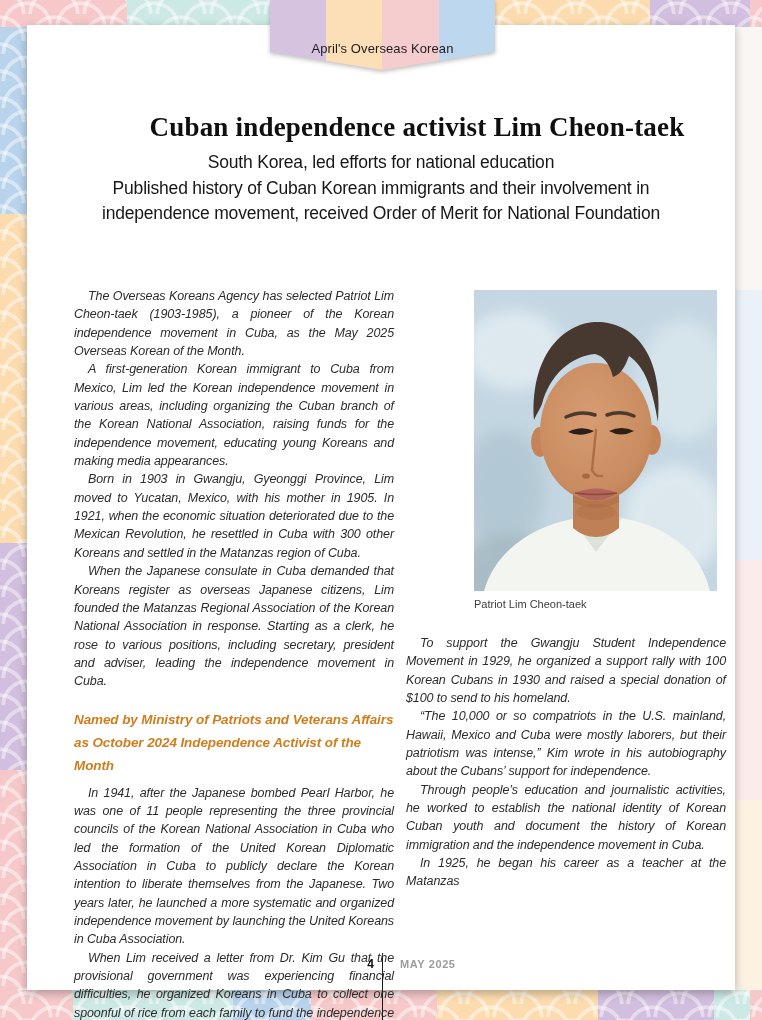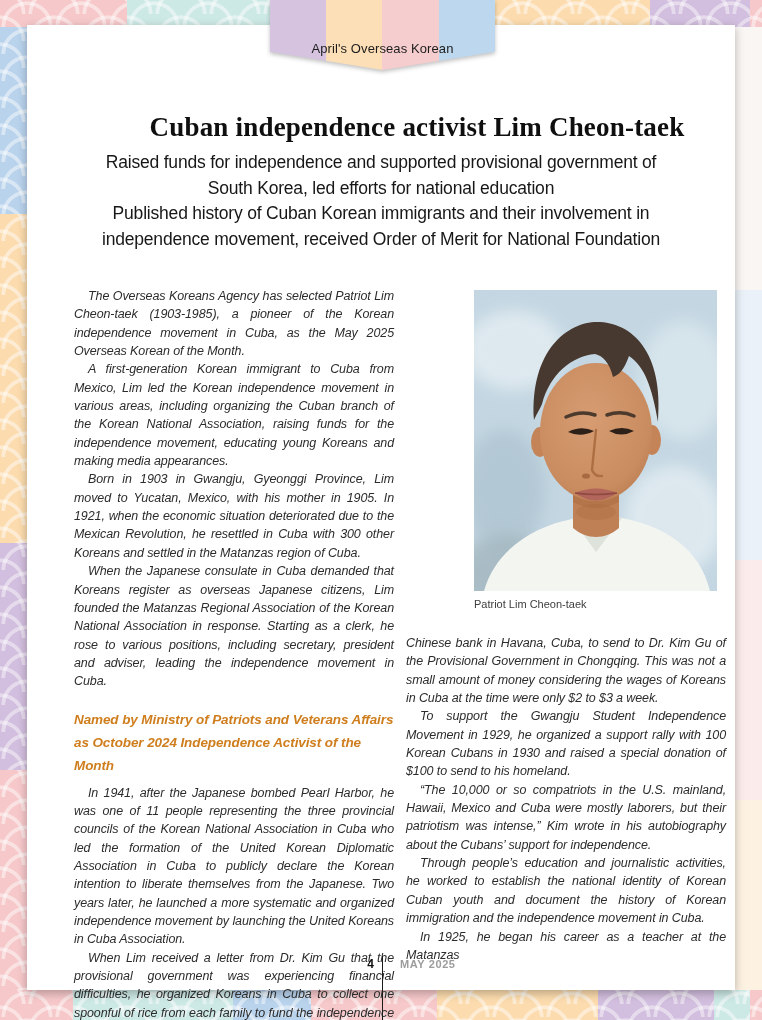--- a/index.html
+++ b/index.html
@@ -121,21 +121,20 @@
 
   <div class="page"></div>
 
   <div class="ribbon-wrap">
     <div class="ribbon"></div>
     <div class="ribbon-label">April's Overseas Korean</div>
   </div>
 
   <h1 class="title" style="margin:0;">Cuban independence activist Lim Cheon-taek</h1>
   <div class="subtitle">
-    <div>Raised funds for independence and supported provisional government of</div>
     <div>South Korea, led efforts for national education</div>
     <div>Published history of Cuban Korean immigrants and their involvement in</div>
     <div>independence movement, received Order of Merit for National Foundation</div>
   </div>
 
   <div class="col col-left">
     <p class="indent">The Overseas Koreans Agency has selected Patriot Lim Cheon-taek (1903-1985), a pioneer of the Korean independence movement in Cuba, as the May 2025 Overseas Korean of the Month.</p>
     <p class="indent">A first-generation Korean immigrant to Cuba from Mexico, Lim led the Korean independence movement in various areas, including organizing the Cuban branch of the Korean National Association, raising funds for the independence movement, educating young Koreans and making media appearances.</p>
     <p class="indent">Born in 1903 in Gwangju, Gyeonggi Province, Lim moved to Yucatan, Mexico, with his mother in 1905. In 1921, when the economic situation deteriorated due to the Mexican Revolution, he resettled in Cuba with 300 other Koreans and settled in the Matanzas region of Cuba.</p>
     <p class="indent">When the Japanese consulate in Cuba demanded that Koreans register as overseas Japanese citizens, Lim founded the Matanzas Regional Association of the Korean National Association in response. Starting as a clerk, he rose to various positions, including secretary, president and adviser, leading the independence movement in Cuba.</p>
@@ -191,21 +190,20 @@
 
       <path d="M101,203 q21,-9 42,0 q-21,15 -42,0 z" fill="#b2655a"></path>
       <path d="M101,203 q21,3 42,0" stroke="#8e4a41" stroke-width="1.6" fill="none"></path>
 
       <ellipse cx="122" cy="222" rx="20" ry="8" fill="#a96b42" opacity=".35"></ellipse>
     </svg>
   </div>
   <div class="caption">Patriot Lim Cheon-taek</div>
 
   <div class="col col-right">
-    <p>Chinese bank in Havana, Cuba, to send to Dr. Kim Gu of the Provisional Government in Chongqing. This was not a small amount of money considering the wages of Koreans in Cuba at the time were only $2 to $3 a week.</p>
     <p class="indent">To support the Gwangju Student Independence Movement in 1929, he organized a support rally with 100 Korean Cubans in 1930 and raised a special donation of $100 to send to his homeland.</p>
     <p class="indent">“The 10,000 or so compatriots in the U.S. mainland, Hawaii, Mexico and Cuba were mostly laborers, but their patriotism was intense,” Kim wrote in his autobiography about the Cubans’ support for independence.</p>
     <p class="indent">Through people’s education and journalistic activities, he worked to establish the national identity of Korean Cuban youth and document the history of Korean immigration and the independence movement in Cuba.</p>
     <p class="indent">In 1925, he began his career as a teacher at the Matanzas</p>
   </div>
 
   <div class="page-number">4</div>
   <div class="footer-line"></div>
   <div class="issue">MAY 2025</div>
 

